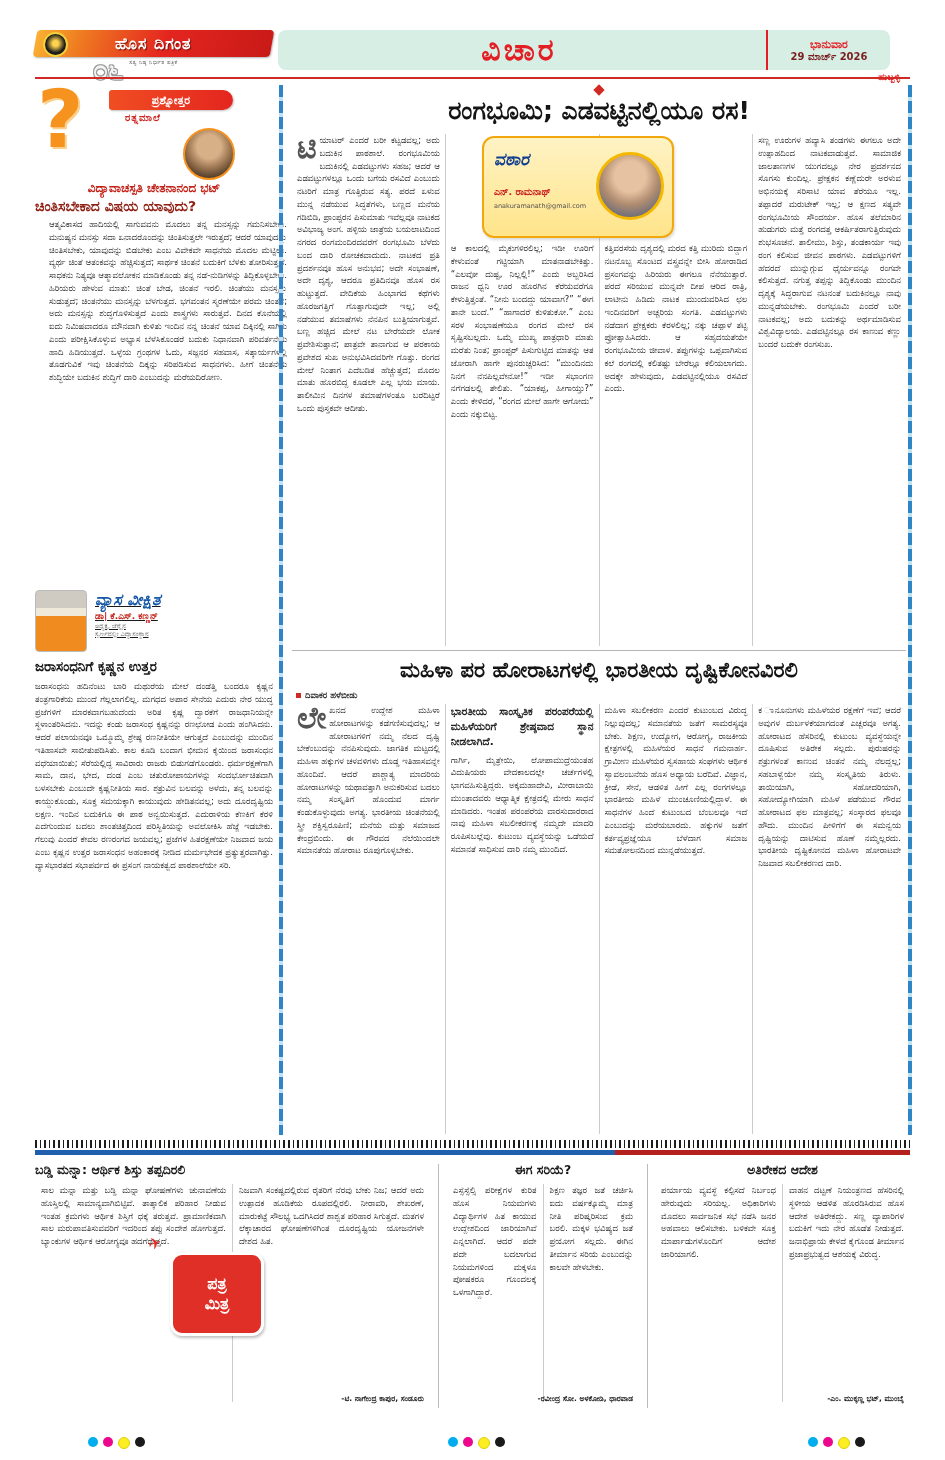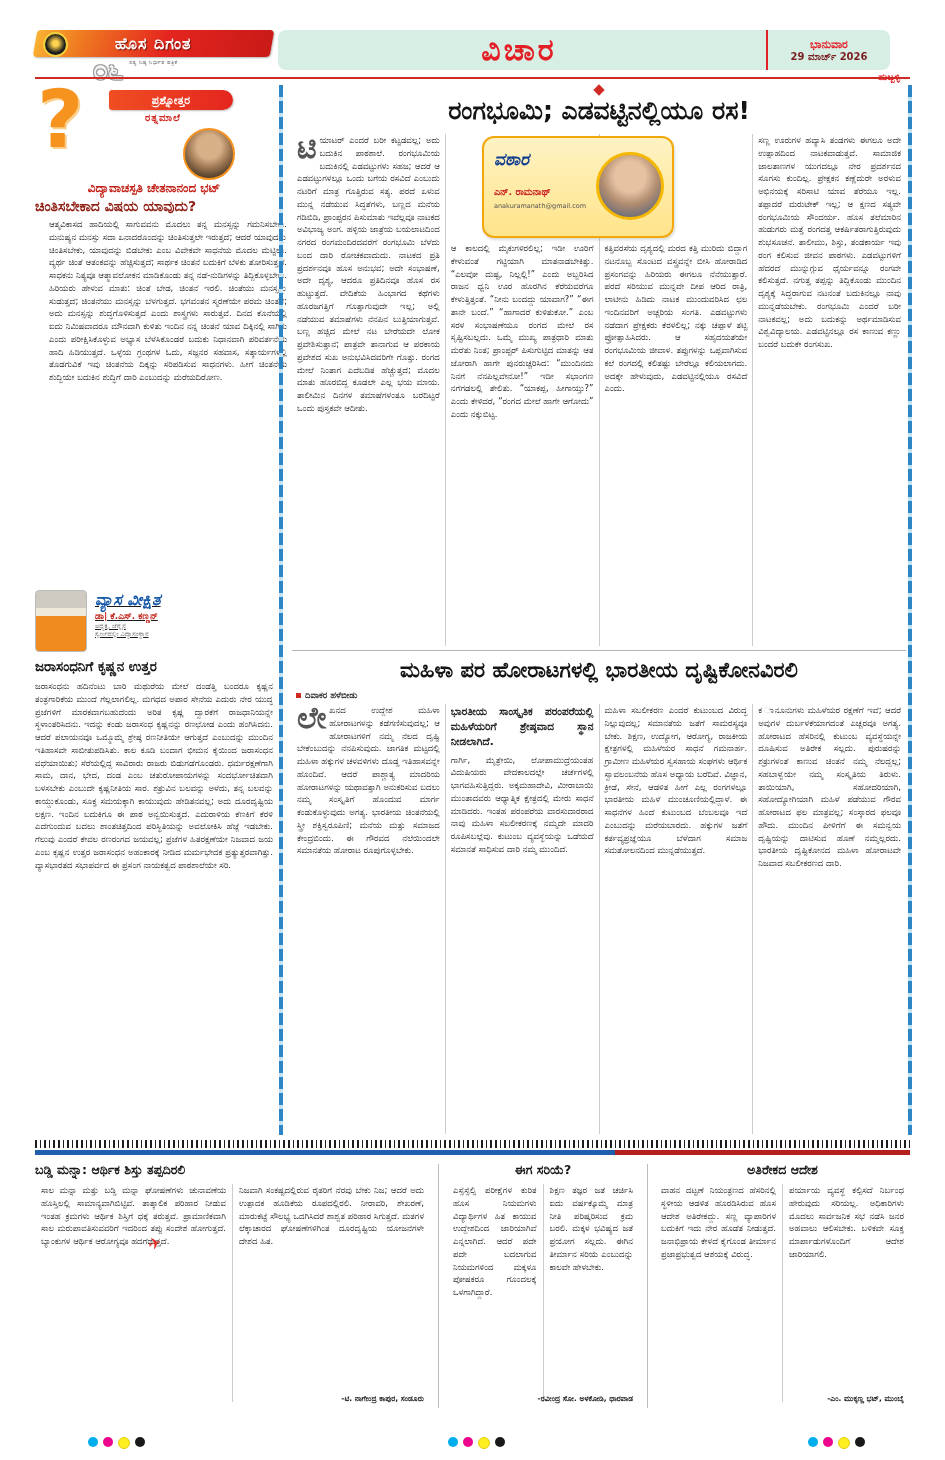--- a/index.html
+++ b/index.html
@@ -30,21 +30,21 @@
   .jtext{font-size:8.5px;line-height:1.5;text-align:justify;color:#191919;overflow:hidden;}
   .dropcap{float:left;font-size:30px;line-height:.9;font-weight:bold;color:#555;padding-right:3px;}
 
   
   .qa-zone{position:absolute;left:35px;top:86px;width:238px;height:108px;}
   .qa-q{position:absolute;left:2px;top:-6px;font-size:80px;font-weight:bold;color:#f6921e;
     text-shadow:2px 2px 0 #fbd08c;line-height:1;}
   .qa-ribbon{position:absolute;left:74px;top:4px;width:124px;height:20px;background:linear-gradient(90deg,#f04e23,#e4251f);
     border-radius:3px 10px 10px 3px;color:#fff;display:flex;align-items:center;justify-content:center;
     font-size:11px;font-weight:bold;box-shadow:1px 1px 2px rgba(0,0,0,.25);}
-  .qa-ribbon2{position:absolute;left:90px;top:26px;color:#d02a24;font-weight:bold;font-size:10px;letter-spacing:1px;margin-left:20px;}
+  .qa-ribbon2{position:absolute;left:90px;top:26px;color:#d02a24;font-weight:bold;font-size:10px;letter-spacing:1px;}
   .qa-photo{position:absolute;left:148px;top:42px;width:48px;height:48px;border-radius:50%;border:2px solid #f6921e;
     background:radial-gradient(circle at 50% 35%,#d8b088 30%,#9a7450 55%,#4f3b28 80%);}
   .qa-author{position:absolute;left:0;right:0;top:95px;text-align:center;color:#c22016;font-size:12px;font-weight:bold;}
   .qa-head{position:absolute;left:35px;top:198px;width:238px;font-size:14px;font-weight:800;color:#8e1d12;}
   .qa-body{position:absolute;left:49px;top:218px;width:238px;height:366px;}
 
   
   .vy-zone{position:absolute;left:35px;top:590px;width:238px;height:62px;display:flex;gap:8px;text-decoration:underline;}
   .vy-photo{width:50px;height:60px;border-radius:4px;border:1px solid #bbb;flex:0 0 auto;
     background:linear-gradient(180deg,#cfcbc2 0 28%,#efe9da 28% 42%,#ef8b1f 42% 100%);}
@@ -217,39 +217,43 @@
   <div class="lt lt1">
     <div class="lt-head">ಬಡ್ಡಿ ಮನ್ನಾ: ಆರ್ಥಿಕ ಶಿಸ್ತು ತಪ್ಪದಿರಲಿ</div>
     <div class="lt-cols">
       <div class="lcol jtext">ಸಾಲ ಮನ್ನಾ ಮತ್ತು ಬಡ್ಡಿ ಮನ್ನಾ ಘೋಷಣೆಗಳು ಚುನಾವಣೆಯ ಹೊಸ್ತಿಲಲ್ಲಿ ಸಾಮಾನ್ಯವಾಗಿಬಿಟ್ಟಿವೆ. ತಾತ್ಕಾಲಿಕ ಪರಿಹಾರ ನೀಡುವ ಇಂತಹ ಕ್ರಮಗಳು ಆರ್ಥಿಕ ಶಿಸ್ತಿಗೆ ಧಕ್ಕೆ ತರುತ್ತವೆ. ಪ್ರಾಮಾಣಿಕವಾಗಿ ಸಾಲ ಮರುಪಾವತಿಸುವವರಿಗೆ ಇದರಿಂದ ತಪ್ಪು ಸಂದೇಶ ಹೋಗುತ್ತದೆ. ಬ್ಯಾಂಕುಗಳ ಆರ್ಥಿಕ ಆರೋಗ್ಯವೂ ಹದಗೆಡುತ್ತದೆ.</div>
       <div class="lcol jtext">ನಿಜವಾಗಿ ಸಂಕಷ್ಟದಲ್ಲಿರುವ ರೈತರಿಗೆ ನೆರವು ಬೇಕು ನಿಜ; ಆದರೆ ಅದು ಉತ್ಪಾದಕ ಹೂಡಿಕೆಯ ರೂಪದಲ್ಲಿರಲಿ. ನೀರಾವರಿ, ಶೇಖರಣೆ, ಮಾರುಕಟ್ಟೆ ಸೌಲಭ್ಯ ಒದಗಿಸಿದರೆ ಶಾಶ್ವತ ಪರಿಹಾರ ಸಿಗುತ್ತದೆ. ಮತಗಳ ಲೆಕ್ಕಾಚಾರದ ಘೋಷಣೆಗಳಿಗಿಂತ ದೂರದೃಷ್ಟಿಯ ಯೋಜನೆಗಳೇ ದೇಶದ ಹಿತ.</div>
     </div>
     <div class="lt-sig">-ಟಿ. ನಾಗೇಂದ್ರ ಕಾಪುರ, ಸಂಡೂರು</div>
   </div>
 
   <div class="pm-plane">✈</div>
+  <div class="pm-badge">
+    <span>ಪತ್ರ</span>
+    <span>ಮಿತ್ರ</span>
+  </div>
 
   <div class="lt-sep sep1"></div>
 
   <div class="lt lt2">
     <div class="lt-head">ಈಗ ಸರಿಯೆ?</div>
     <div class="lt-cols">
       <div class="lcol jtext">ಎಸ್ಸೆಸ್ಸೆಲ್ಸಿ ಪರೀಕ್ಷೆಗಳ ಕುರಿತ ಹೊಸ ನಿಯಮಗಳು ವಿದ್ಯಾರ್ಥಿಗಳ ಹಿತ ಕಾಯುವ ಉದ್ದೇಶದಿಂದ ಜಾರಿಯಾಗಿವೆ ಎನ್ನಲಾಗಿದೆ. ಆದರೆ ಪದೇ ಪದೇ ಬದಲಾಗುವ ನಿಯಮಗಳಿಂದ ಮಕ್ಕಳೂ ಪೋಷಕರೂ ಗೊಂದಲಕ್ಕೆ ಒಳಗಾಗಿದ್ದಾರೆ.</div>
       <div class="lcol jtext">ಶಿಕ್ಷಣ ತಜ್ಞರ ಜತೆ ಚರ್ಚಿಸಿ ಐದು ವರ್ಷಕ್ಕೊಮ್ಮೆ ಮಾತ್ರ ನೀತಿ ಪರಿಷ್ಕರಿಸುವ ಕ್ರಮ ಬರಲಿ. ಮಕ್ಕಳ ಭವಿಷ್ಯದ ಜತೆ ಪ್ರಯೋಗ ಸಲ್ಲದು. ಈಗಿನ ತೀರ್ಮಾನ ಸರಿಯೆ ಎಂಬುದನ್ನು ಕಾಲವೇ ಹೇಳಬೇಕು.</div>
     </div>
     <div class="lt-sig">-ರವೀಂದ್ರ ಸೋ. ಅಳಕೋಡಿ, ಧಾರವಾಡ</div>
   </div>
 
   <div class="lt-sep sep2"></div>
 
   <div class="lt lt3">
     <div class="lt-head">ಅತಿರೇಕದ ಆದೇಶ</div>
     <div class="lt-cols">
+      <div class="lcol jtext">ಪರ್ಯಾಯ ವ್ಯವಸ್ಥೆ ಕಲ್ಪಿಸದೆ ನಿರ್ಬಂಧ ಹೇರುವುದು ಸರಿಯಲ್ಲ. ಅಧಿಕಾರಿಗಳು ಮೊದಲು ಸಾರ್ವಜನಿಕ ಸಭೆ ನಡೆಸಿ ಜನರ ಅಹವಾಲು ಆಲಿಸಬೇಕು. ಬಳಿಕವೇ ಸೂಕ್ತ ಮಾರ್ಪಾಡುಗಳೊಂದಿಗೆ ಆದೇಶ ಜಾರಿಯಾಗಲಿ.</div>
       <div class="lcol jtext">ವಾಹನ ದಟ್ಟಣೆ ನಿಯಂತ್ರಣದ ಹೆಸರಿನಲ್ಲಿ ಸ್ಥಳೀಯ ಆಡಳಿತ ಹೊರಡಿಸಿರುವ ಹೊಸ ಆದೇಶ ಅತಿರೇಕದ್ದು. ಸಣ್ಣ ವ್ಯಾಪಾರಿಗಳ ಬದುಕಿಗೆ ಇದು ನೇರ ಹೊಡೆತ ನೀಡುತ್ತದೆ. ಜನಾಭಿಪ್ರಾಯ ಕೇಳದೆ ಕೈಗೊಂಡ ತೀರ್ಮಾನ ಪ್ರಜಾಪ್ರಭುತ್ವದ ಆಶಯಕ್ಕೆ ವಿರುದ್ಧ.</div>
-      <div class="lcol jtext">ಪರ್ಯಾಯ ವ್ಯವಸ್ಥೆ ಕಲ್ಪಿಸದೆ ನಿರ್ಬಂಧ ಹೇರುವುದು ಸರಿಯಲ್ಲ. ಅಧಿಕಾರಿಗಳು ಮೊದಲು ಸಾರ್ವಜನಿಕ ಸಭೆ ನಡೆಸಿ ಜನರ ಅಹವಾಲು ಆಲಿಸಬೇಕು. ಬಳಿಕವೇ ಸೂಕ್ತ ಮಾರ್ಪಾಡುಗಳೊಂದಿಗೆ ಆದೇಶ ಜಾರಿಯಾಗಲಿ.</div>
     </div>
     <div class="lt-sig">-ಎಂ. ಮುಕ್ಕಣ್ಣ ಭಟ್, ಮುಂಬೈ</div>
   </div>
 
   <div class="regs rg1">
     <div class="dot dc"></div>
     <div class="dot dm"></div>
     <div class="dot dy"></div>
     <div class="dot dk"></div>
   </div>

